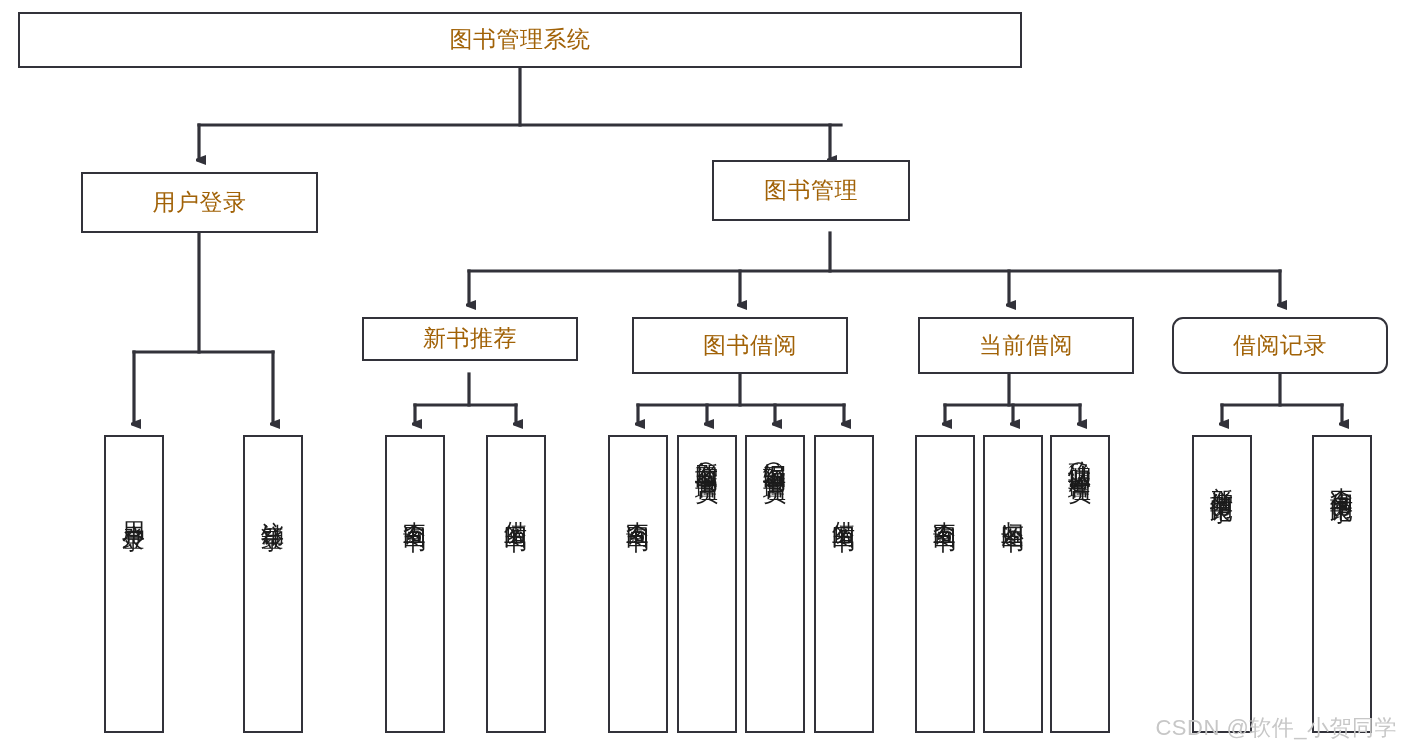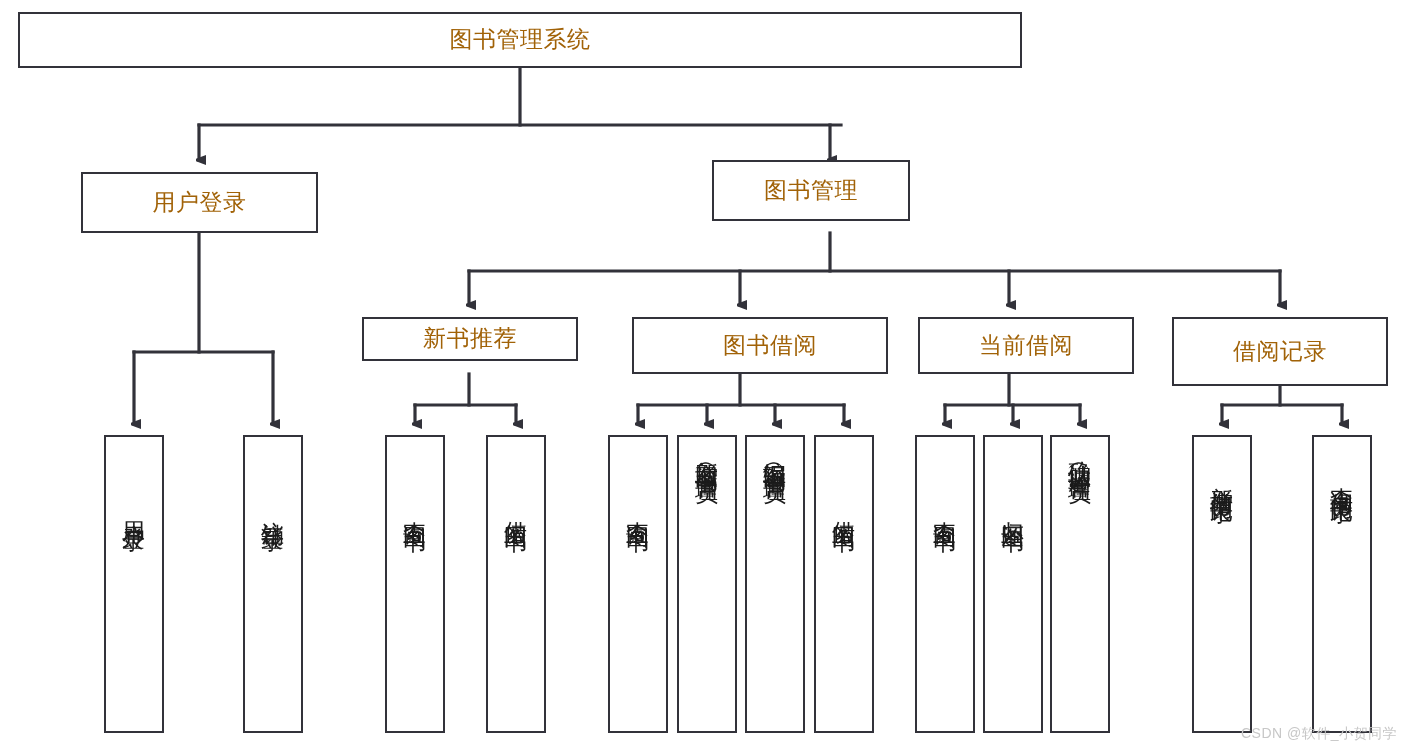--- a/index.html
+++ b/index.html
@@ -61,21 +61,21 @@
   .leaf-mid .node-label-v {
     margin-top: 66px;
   }
   .leaf-top .node-label-v {
     margin-top: 6px;
   }
   #watermark {
     position: absolute;
     right: 8px;
     bottom: 4px;
-    font-size: 14px;
+    font-size: 22px;
     color: #c7c7c7;
     white-space: nowrap;
     letter-spacing: 0.5px;
   }
 </style>
 </head>
 <body>
 
 <div id="stage">
 
@@ -148,27 +148,27 @@
   <div class="node-box" style="left:81px; top:172px; width:237px; height:61px;">
     <span class="node-label-h">用户登录</span>
   </div>
   <div class="node-box" style="left:712px; top:160px; width:198px; height:61px;">
     <span class="node-label-h">图书管理</span>
   </div>
 
   <div class="node-box" style="left:362px; top:317px; width:216px; height:44px;">
     <span class="node-label-h">新书推荐</span>
   </div>
-  <div class="node-box" style="left:632px; top:317px; width:256px; height:57px;padding-left:20px;">
+  <div class="node-box" style="left:632px; top:317px; width:216px; height:57px;padding-left:20px;">
     <span class="node-label-h">图书借阅</span>
   </div>
   <div class="node-box" style="left:902px; top:317px; width:216px; height:57px;margin-left:16px;">
     <span class="node-label-h">当前借阅</span>
   </div>
-  <div class="node-box" style="left:1172px; top:317px; width:216px; height:69px;">
+  <div class="node-box" style="left:1172px; top:317px; width:216px; height:57px;border-radius:11px;">
     <span class="node-label-h">借阅记录</span>
   </div>
 
   <div class="node-box leaf leaf-mid" style="left:104px; top:435px; width:60px; height:298px;">
     <span class="node-label-v">用户登录</span>
   </div>
   <div class="node-box leaf leaf-mid" style="left:243px; top:435px; width:60px; height:298px;">
     <span class="node-label-v">注销登录</span>
   </div>
 

